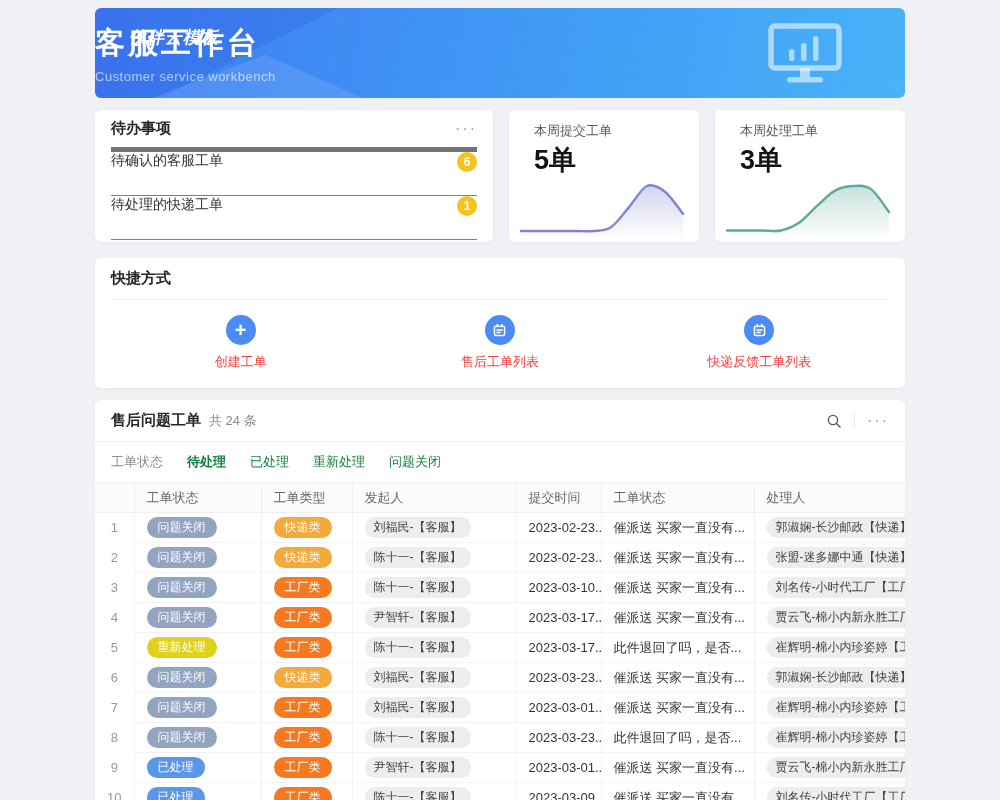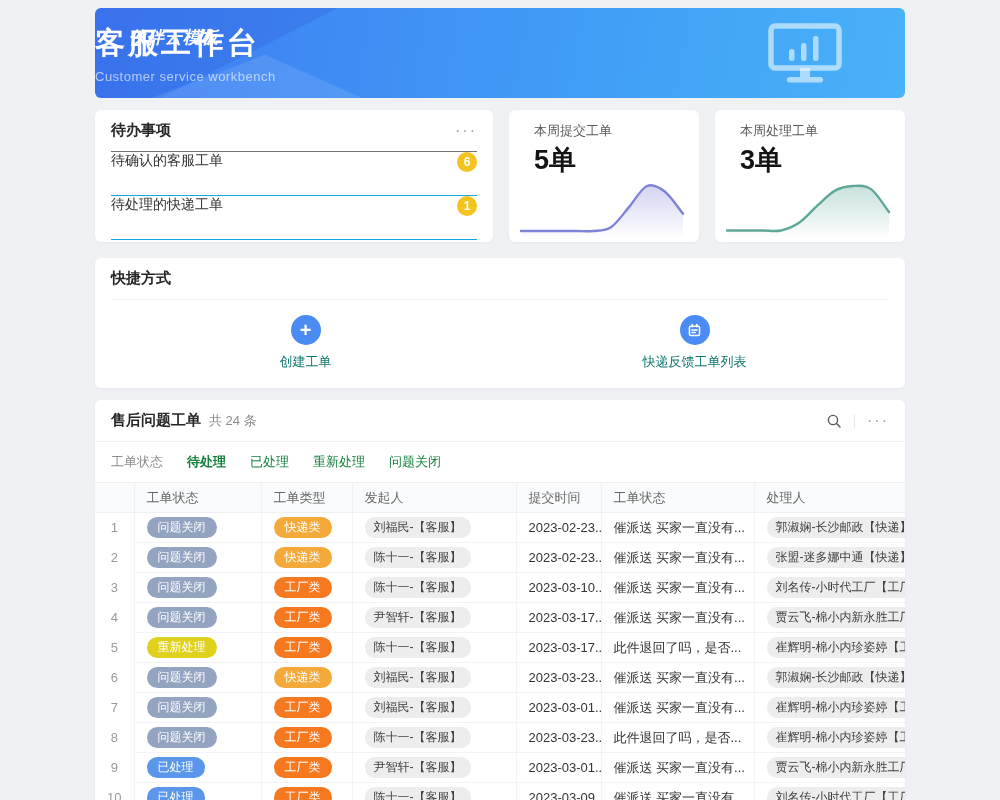--- a/index.html
+++ b/index.html
@@ -24,21 +24,21 @@
   .monitor { position:absolute; right:60px; top:13px; z-index:2; }
 
   
   .card { background:#fff; border-radius:6px; box-shadow:0 1px 3px rgba(0,0,0,0.04); }
 
   .row1 { display:flex; gap:16px; margin-top:12px; }
 
   
   .todo { width:398px; height:132px; padding:0 16px; }
   .card-head { height:42px; display:flex; align-items:center; justify-content:space-between;
-    border-bottom:1px solid #737373; }
+    border-bottom:5px solid #737373; }
   .card-head .t { font-size:15px; font-weight:bold; color:#262626; }
   .dots { color:#9aa0a6; font-size:16px; letter-spacing:2px; cursor:pointer; line-height:1; }
   .todo-item { height:44px; display:flex; align-items:flex-start; justify-content:space-between;
     border-bottom:1px solid #0ea5e9; cursor:pointer; }
   .todo-item .lbl { font-size:14px; color:#333; }
   .badge { min-width:20px; height:20px; border-radius:10px; background:#f5c31d; color:#fff;
     font-size:12px; font-weight:bold; display:flex; align-items:center; justify-content:center; }
 
   
   .stat { width:190px; height:132px; padding:12px 25px; position:relative; overflow:hidden; }
@@ -47,21 +47,21 @@
   .stat svg.spark { position:absolute; left:10px; right:10px; bottom:6px; }
 
   
   .shortcuts { margin-top:16px; height:130px; padding:0 16px; }
   .card-head2 { height:42px; display:flex; align-items:center; font-size:15px;
     font-weight:bold; color:#262626; border-bottom:1px solid #f0f0f0; }
   .sc-row { display:flex; height:86px; align-items:center; }
   .sc-item { flex:1; display:flex; flex-direction:column; align-items:center; cursor:pointer; }
   .sc-circle { width:30px; height:30px; border-radius:50%; background:#4a8cf3; color:#fff;
     display:flex; align-items:center; justify-content:center; font-size:20px; font-weight:bold; }
-  .sc-label { margin-top:8px; font-size:13px; color:#0f766e; }
+  .sc-label { margin-top:8px; font-size:13px; color:#ef4444; }
 
   
   .table-card { margin-top:12px; overflow:hidden; }
   .tc-head { height:42px; display:flex; align-items:center; padding:0 16px;
     border-bottom:1px solid #f0f0f0; }
   .tc-title { font-size:15px; font-weight:bold; color:#262626; }
   .tc-count { font-size:13px; color:#8c8c8c; margin-left:8px; }
   .tc-actions { margin-left:auto; display:flex; align-items:center; }
   .tc-sep { width:1px; height:14px; background:#e8e8e8; margin:0 12px; }
   .search-btn { cursor:pointer; display:flex; }
@@ -161,20 +161,32 @@
         <div class="sc-item">
           <div class="sc-circle" style="background: rgb(74, 140, 243);">
             <svg width="15" height="15" viewBox="0 0 16 16">
       <rect x="2.6" y="3.4" width="10.8" height="10" rx="1.6" fill="none" stroke="#fff" stroke-width="1.6"></rect>
       <line x1="5.6" y1="1.6" x2="5.6" y2="4" stroke="#fff" stroke-width="1.7" stroke-linecap="round"></line>
       <line x1="10.4" y1="1.6" x2="10.4" y2="4" stroke="#fff" stroke-width="1.7" stroke-linecap="round"></line>
       <line x1="5.2" y1="7.4" x2="10.8" y2="7.4" stroke="#fff" stroke-width="1.6" stroke-linecap="round"></line>
       <line x1="5.2" y1="10.2" x2="8.8" y2="10.2" stroke="#fff" stroke-width="1.6" stroke-linecap="round"></line>
             </svg>
           </div>
+          <div class="sc-label">售后工单列表</div>
+        </div>
+        <div class="sc-item">
+          <div class="sc-circle" style="background: rgb(74, 140, 243);">
+            <svg width="15" height="15" viewBox="0 0 16 16">
+      <rect x="2.6" y="3.4" width="10.8" height="10" rx="1.6" fill="none" stroke="#fff" stroke-width="1.6"></rect>
+      <line x1="5.6" y1="1.6" x2="5.6" y2="4" stroke="#fff" stroke-width="1.7" stroke-linecap="round"></line>
+      <line x1="10.4" y1="1.6" x2="10.4" y2="4" stroke="#fff" stroke-width="1.7" stroke-linecap="round"></line>
+      <line x1="5.2" y1="7.4" x2="10.8" y2="7.4" stroke="#fff" stroke-width="1.6" stroke-linecap="round"></line>
+      <line x1="5.2" y1="10.2" x2="8.8" y2="10.2" stroke="#fff" stroke-width="1.6" stroke-linecap="round"></line>
+            </svg>
+          </div>
           <div class="sc-label">快递反馈工单列表</div>
         </div>
       </div>
   </div>
 
   <div class="card table-card">
     <div class="tc-head">
       <span class="tc-title">售后问题工单</span>
       <span class="tc-count">共 24 条</span>
       <span class="tc-actions">

